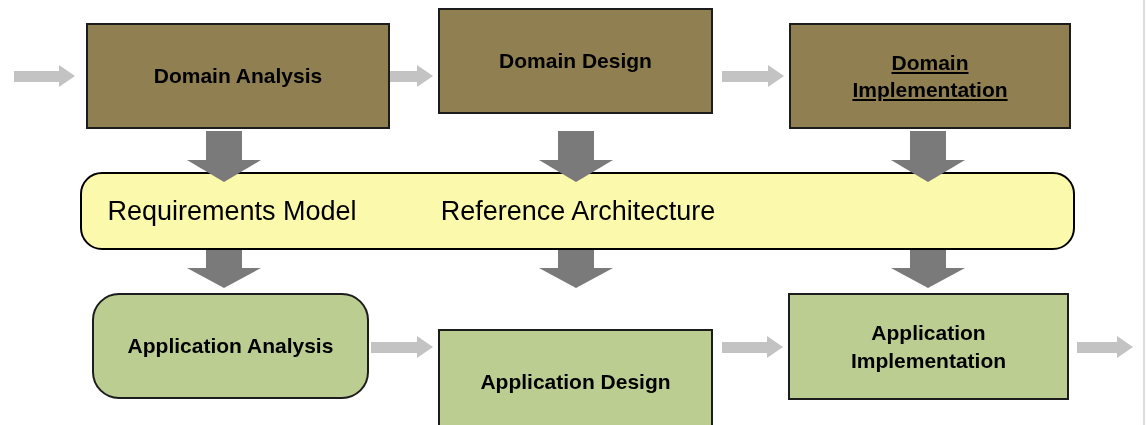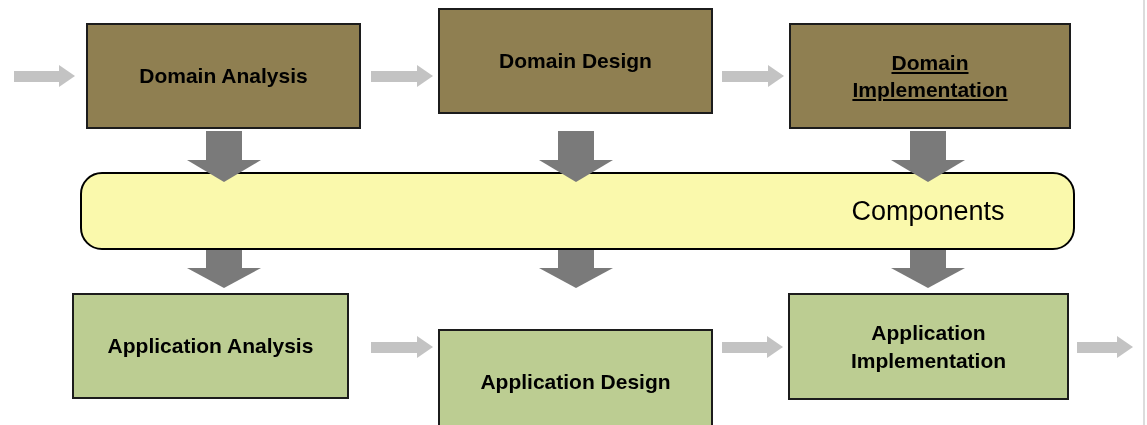--- a/index.html
+++ b/index.html
@@ -60,21 +60,21 @@
   </div>
   <div class="harrow" style="left:371px;top:65px;">
     <i class="shaft" style="width:46px"></i>
       <i class="head"></i>
   </div>
   <div class="harrow" style="left:722px;top:65px;">
     <i class="shaft" style="width:46px"></i>
       <i class="head"></i>
   </div>
 
-  <div class="box domain" style="left:86px;top:23px;width:275px;height:106px;">
+  <div class="box domain" style="left:86px;top:23px;width:304px;height:106px;">
     <span class="lbl">Domain Analysis</span>
   </div>
   <div class="box domain" style="left:438px;top:8px;width:275px;height:106px;">
     <span class="lbl">Domain Design</span>
   </div>
   <div class="box domain wrap" style="left:789px;top:23px;width:282px;height:106px;text-decoration:underline;">
     <span class="lbl">Domain Implementation</span>
   </div>
 
   <div class="varrow r1" style="left:224px;top:131px;">
@@ -84,36 +84,37 @@
   <div class="varrow r1" style="left:576px;top:131px;">
     <i class="shaft"></i>
       <i class="head"></i>
   </div>
   <div class="varrow r1" style="left:928px;top:131px;">
     <i class="shaft"></i>
       <i class="head"></i>
   </div>
 
   <div class="band"></div>
-  <div class="band-label" style="left:928px;">Components</div>
+  <div class="band-label" style="left:232px;">Requirements Model</div>
+  <div class="band-label" style="left:578px;">Reference Architecture</div>
 
   <div class="varrow r2" style="left:224px;top:250px;">
     <i class="shaft"></i>
       <i class="head"></i>
   </div>
   <div class="varrow r2" style="left:576px;top:250px;">
     <i class="shaft"></i>
       <i class="head"></i>
   </div>
   <div class="varrow r2" style="left:928px;top:250px;">
     <i class="shaft"></i>
       <i class="head"></i>
   </div>
 
-  <div class="box app" style="left:72px;top:293px;width:277px;height:106px;">
+  <div class="box app" style="left:92px;top:293px;width:277px;height:106px;border-radius:27px;">
     <span class="lbl">Application Analysis</span>
   </div>
   <div class="box app" style="left:438px;top:293px;width:275px;height:106px;margin-top:36px;">
     <span class="lbl">Application Design</span>
   </div>
   <div class="box app wrap" style="left:788px;top:293px;width:281px;height:107px;">
     <span class="lbl" style="max-width:215px">Application Implementation</span>
   </div>
 
   <div class="harrow" style="left:371px;top:336px;">

